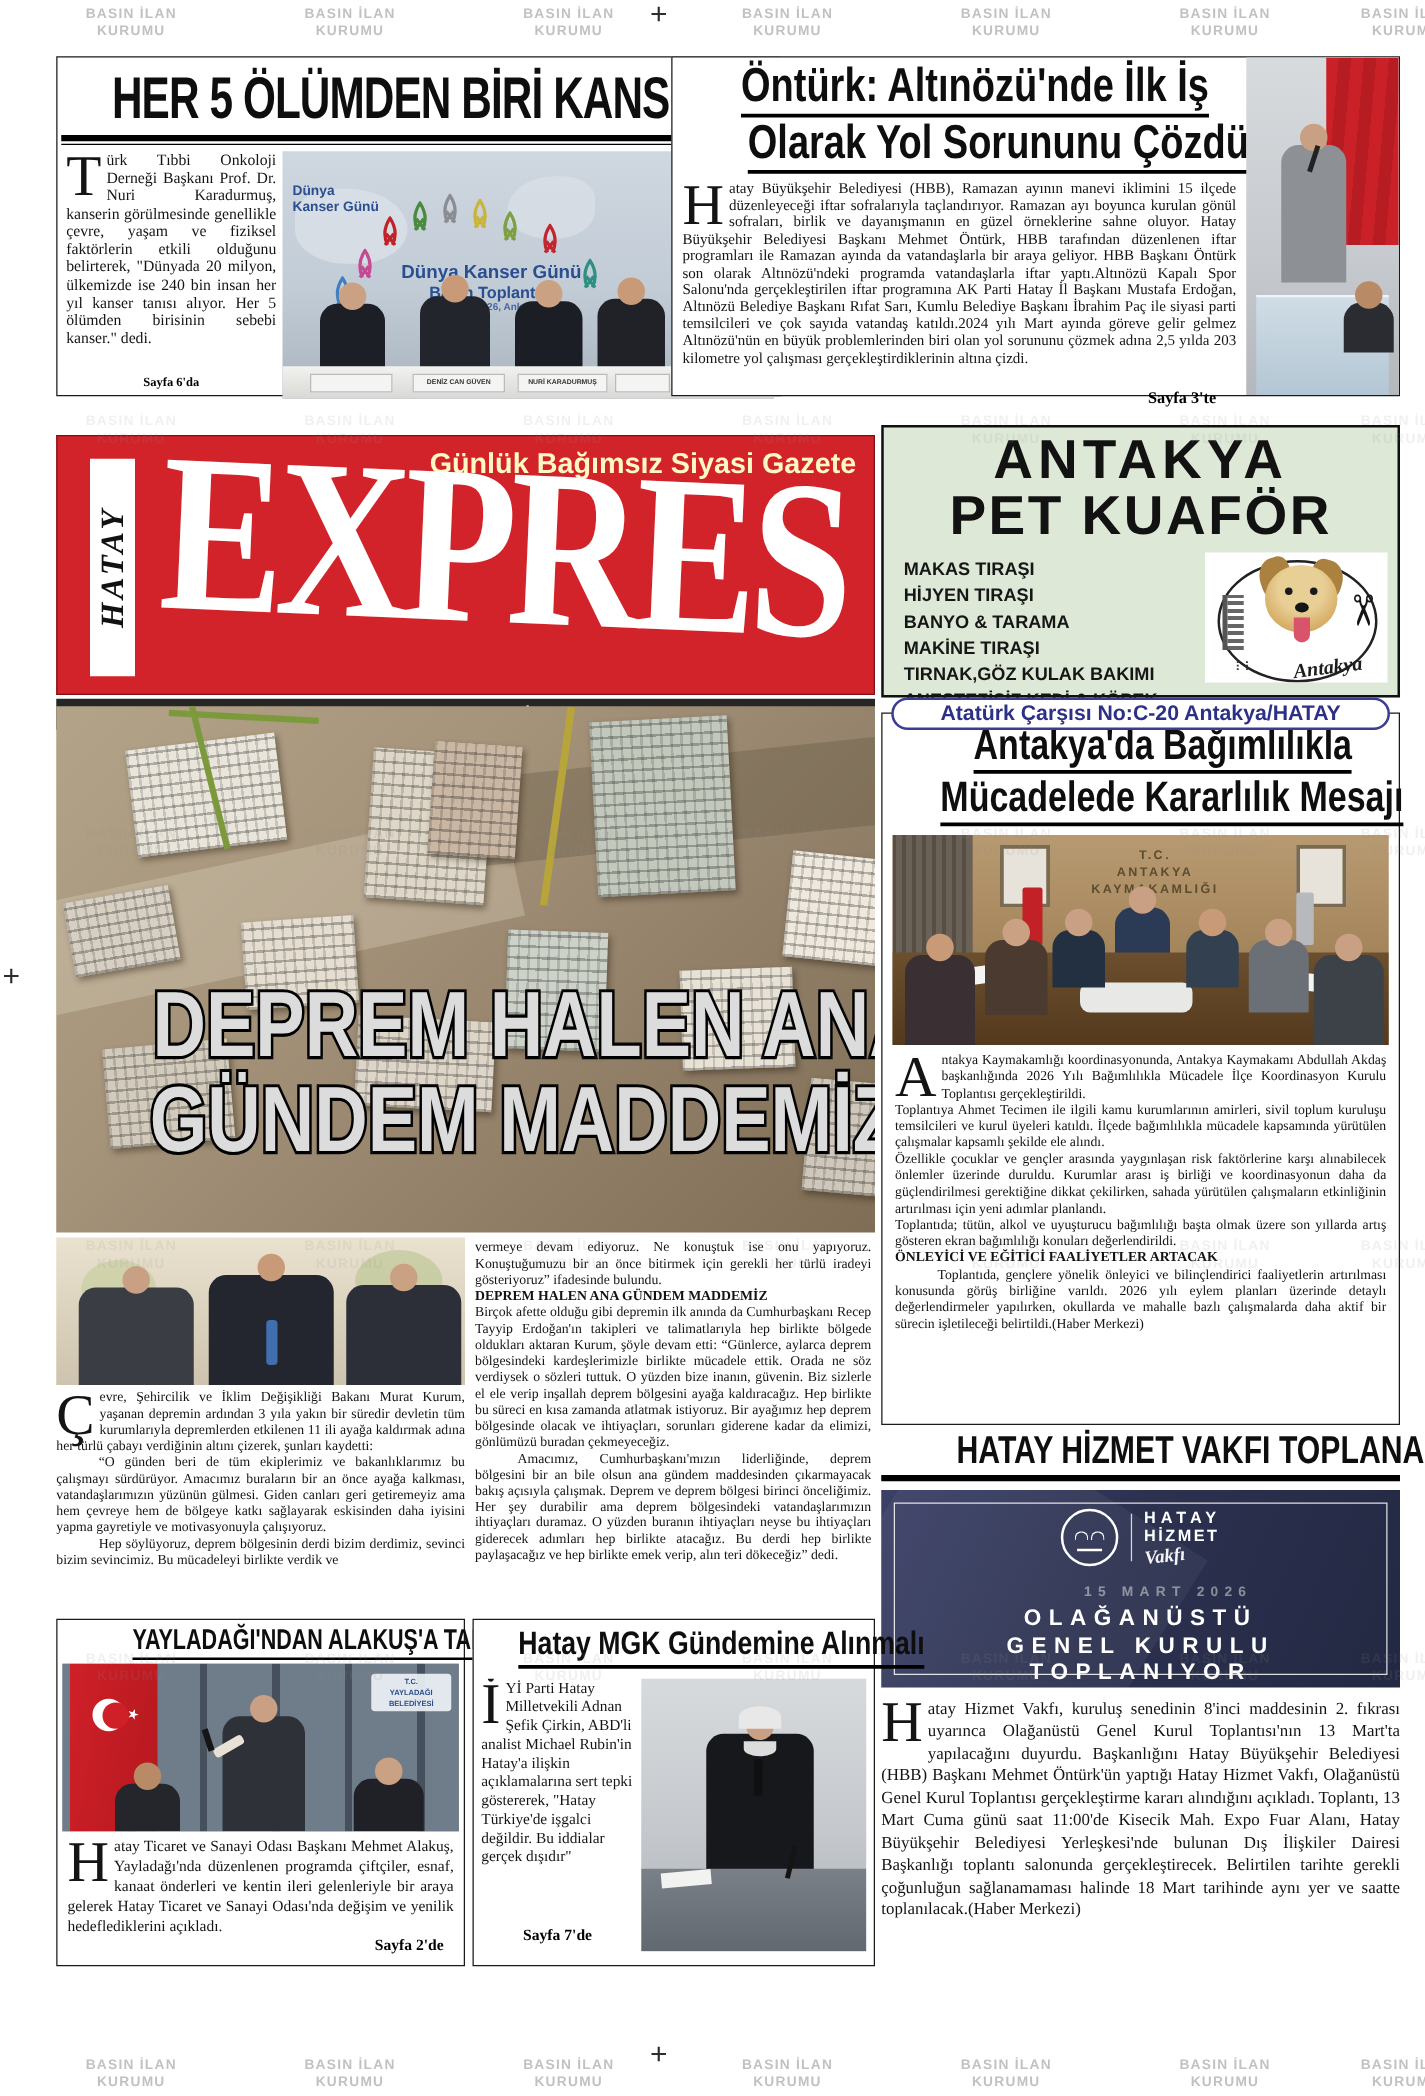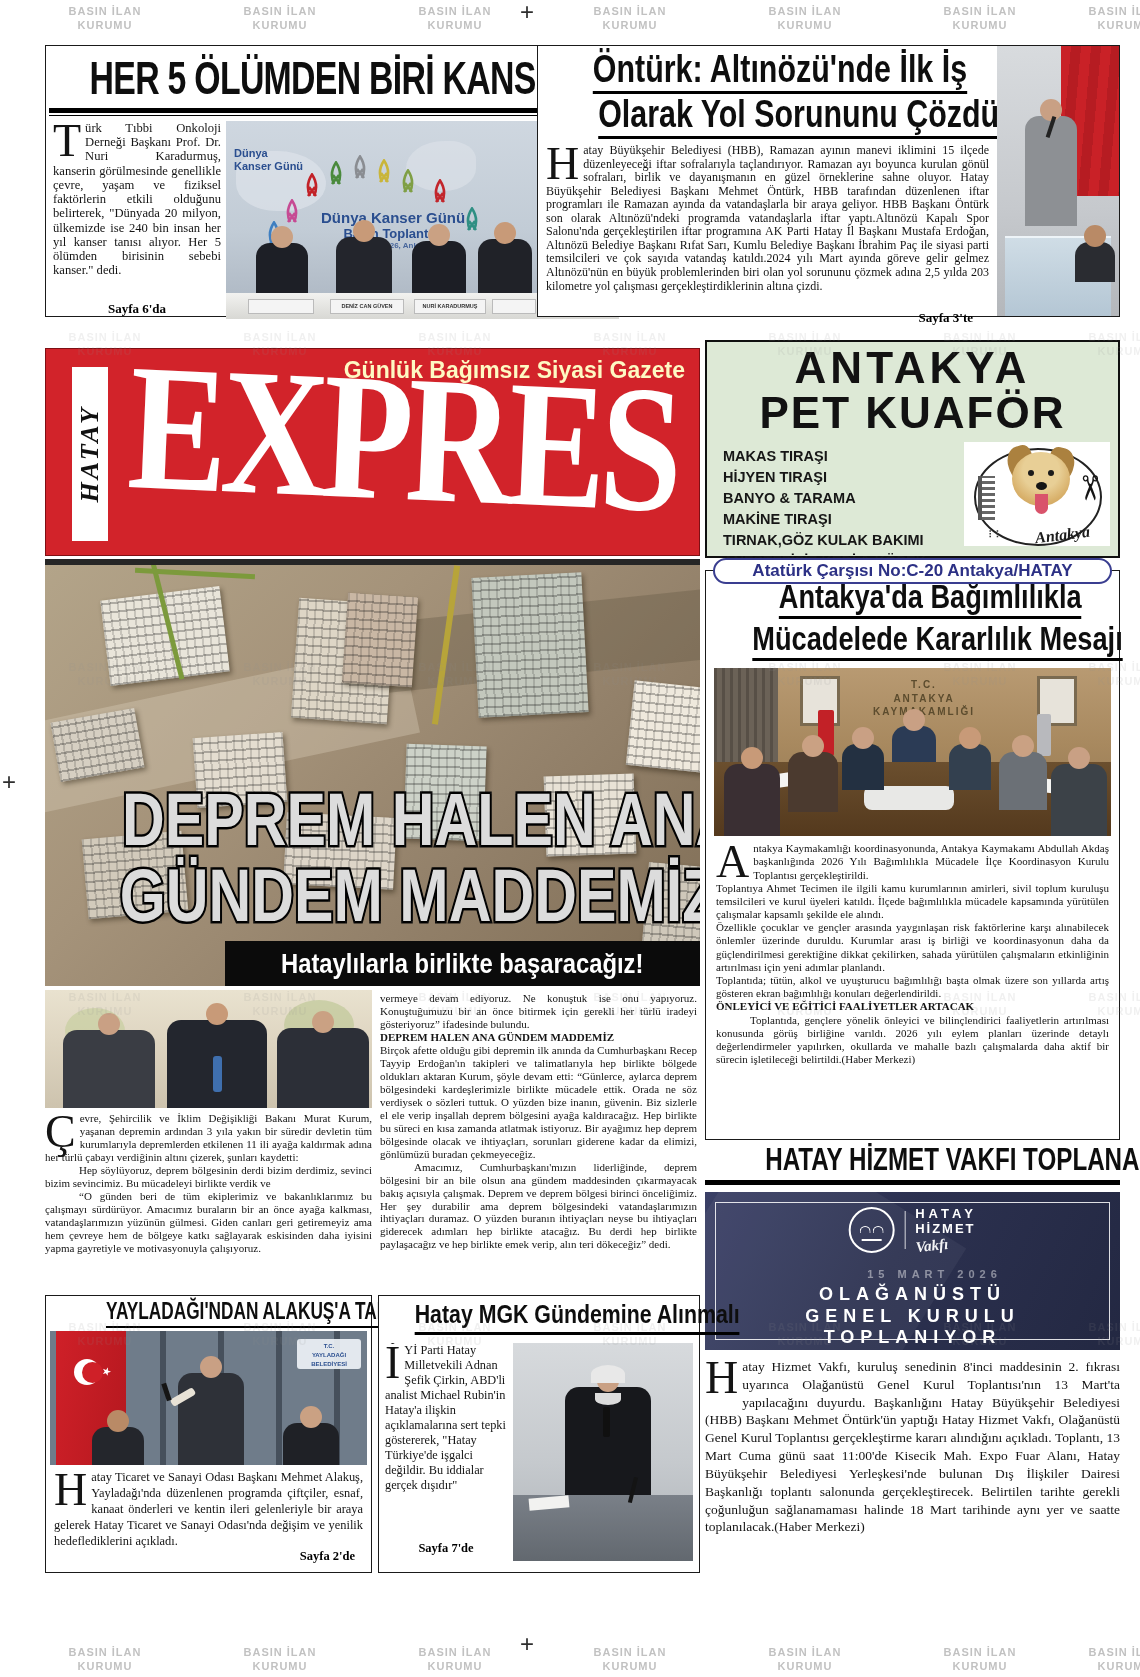--- a/index.html
+++ b/index.html
@@ -58,21 +58,21 @@
 
   <div class="box" style="left:45px;top:45px;width:580px;height:272px;">
     <div style="height:62px;display:flex;align-items:center;justify-content:center;overflow:hidden;">
       <span class="hl cx" style="font-size:47px;--sx:.72;letter-spacing:-1px;">HER 5 ÖLÜMDEN BİRİ KANSER</span>
     </div>
     <div style="height:5px;background:#000;margin:0 3px;"></div>
     <div style="height:1px;background:#000;margin:2px 3px 0 3px;"></div>
     <div style="display:flex;padding:5px 5px 0 7px;gap:5px;">
       <div style="width:168px;flex:none;">
         <div class="serif dc" style="font-size:12.6px;line-height:1.13;height:178px;overflow:hidden;">Türk Tıbbi Onkoloji Derneği Başkanı Prof. Dr. Nuri Karadurmuş, kanserin görülmesinde genellikle çevre, yaşam ve fiziksel faktörlerin etkili olduğunu belirterek, "Dünyada 20 milyon, ülkemizde ise 240 bin insan her yıl kanser tanısı alıyor. Her 5 ölümden birisinin sebebi kanser." dedi.</div>
-        <div class="pref" style="font-size:13px;text-align:center;margin-top:2px;">Sayfa 6'da</div>
+        <div class="pref" style="font-size:10px;text-align:center;margin-top:2px;">Sayfa 6'da</div>
       </div>
       <div style="flex:1;position:relative;height:198px;overflow:hidden;background:linear-gradient(180deg,#cfd7e0 0%,#c2ccd6 55%,#aab4c0 100%);">
 
         <div class="abs" style="left:10px;top:30px;width:90px;height:60px;background:#dde3ea;border-radius:40% 60% 50% 50%;opacity:.7;"></div>
         <div class="abs" style="left:180px;top:20px;width:70px;height:50px;background:#dde3ea;border-radius:60% 40% 50% 50%;opacity:.6;"></div>
 
         <div class="abs" style="left:8px;top:26px;font:700 11px 'Liberation Sans',sans-serif;color:#2a4e8f;line-height:1.2;">
           <div>Dünya</div>
           <div>Kanser Günü</div>
         </div>
@@ -214,37 +214,34 @@
     <div class="abs" style="left:398px;top:0px;width:6px;height:160px;background:#b7a43a;transform:rotate(8deg);"></div>
     <div class="abs" style="left:120px;top:-4px;width:5px;height:120px;background:#7c9a3c;transform:rotate(-14deg);"></div>
     <div class="abs" style="left:90px;top:6px;width:120px;height:5px;background:#7c9a3c;transform:rotate(3deg);"></div>
 
     <div class="abs" style="left:0;right:0;top:212px;text-align:center;">
       <span class="hl cx bigout" style="font-size:74px;--sx:.8;font-weight:800;letter-spacing:0px;">DEPREM HALEN ANA</span>
     </div>
     <div class="abs" style="left:0;right:0;top:288px;text-align:center;">
       <span class="hl cx bigout" style="font-size:74px;--sx:.8;font-weight:800;">GÜNDEM MADDEMİZ</span>
     </div>
-    <div class="abs" style="left:180px;bottom:0;width:475px;height:45px;background:#0b0b0b;display:flex;align-items:center;justify-content:center;">
-      <span class="hl cx" style="font-size:28px;--sx:.85;color:#fff;">Hataylılarla birlikte başaracağız!</span>
-    </div>
   </div>
 
   <div class="abs" style="left:45px;top:990px;width:327px;height:118px;overflow:hidden;background:linear-gradient(180deg,#e9e2cf 0%,#dfd6c2 40%,#cdc3ae 100%);">
     <div class="abs" style="left:20px;top:18px;width:60px;height:46px;background:#c8cf9f;border-radius:50%;opacity:.7;"></div>
     <div class="abs" style="right:18px;top:10px;width:70px;height:50px;background:#b9c490;border-radius:50%;opacity:.6;"></div>
     <div class="person" style="--suit:#3a3d44;--skin:#c9a084;left:18px;top:40px;width:92px;height:80px;"></div>
     <div class="person" style="--suit:#23262e;--skin:#c89a78;left:122px;top:30px;width:100px;height:90px;"></div>
     <div class="abs" style="left:168px;top:66px;width:9px;height:36px;background:#3f6fae;border-radius:3px;"></div>
     <div class="person" style="--suit:#2c2f37;--skin:#caa183;left:232px;top:38px;width:92px;height:82px;"></div>
   </div>
   <div class="serif abs" style="left:45px;top:1112px;width:327px;height:180px;font-size:11px;line-height:1.18;overflow:hidden;">
     <p class="dc">Çevre, Şehircilik ve İklim Değişikliği Bakanı Murat Kurum, yaşanan depremin ardından 3 yıla yakın bir süredir devletin tüm kurumlarıyla depremlerden etkilenen 11 ili ayağa kaldırmak adına her türlü çabayı verdiğinin altını çizerek, şunları kaydetti:</p>
+    <p class="ind">“O günden beri de tüm ekiplerimiz ve bakanlıklarımız bu çalışmayı sürdürüyor. Amacımız buraların bir an önce ayağa kalkması, vatandaşlarımızın yüzünün gülmesi. Giden canları geri getiremeyiz ama hem çevreye hem de bölgeye katkı sağlayarak eskisinden daha iyisini yapma gayretiyle ve motivasyonuyla çalışıyoruz.</p>
     <p class="ind">Hep söylüyoruz, deprem bölgesinin derdi bizim derdimiz, sevinci bizim sevincimiz. Bu mücadeleyi birlikte verdik ve</p>
-    <p class="ind">“O günden beri de tüm ekiplerimiz ve bakanlıklarımız bu çalışmayı sürdürüyor. Amacımız buraların bir an önce ayağa kalkması, vatandaşlarımızın yüzünün gülmesi. Giden canları geri getiremeyiz ama hem çevreye hem de bölgeye katkı sağlayarak eskisinden daha iyisini yapma gayretiyle ve motivasyonuyla çalışıyoruz.</p>
   </div>
   <div class="serif abs" style="left:380px;top:992px;width:317px;height:300px;font-size:11px;line-height:1.18;overflow:hidden;">
     <p>vermeye devam ediyoruz. Ne konuştuk ise onu yapıyoruz. Konuştuğumuzu bir an önce bitirmek için gerekli her türlü iradeyi gösteriyoruz” ifadesinde bulundu.</p>
     <p class="bsub">DEPREM HALEN ANA GÜNDEM MADDEMİZ</p>
     <p>Birçok afette olduğu gibi depremin ilk anında da Cumhurbaşkanı Recep Tayyip Erdoğan'ın takipleri ve talimatlarıyla hep birlikte bölgede oldukları aktaran Kurum, şöyle devam etti: “Günlerce, aylarca deprem bölgesindeki kardeşlerimizle birlikte mücadele ettik. Orada ne söz verdiysek o sözleri tuttuk. O yüzden bize inanın, güvenin. Biz sizlerle el ele verip inşallah deprem bölgesini ayağa kaldıracağız. Hep birlikte bu süreci en kısa zamanda atlatmak istiyoruz. Bir ayağımız hep deprem bölgesinde olacak ve ihtiyaçları, sorunları giderene kadar da elimizi, gönlümüzü buradan çekmeyeceğiz.</p>
     <p class="ind">Amacımız, Cumhurbaşkanı'mızın liderliğinde, deprem bölgesini bir an bile olsun ana gündem maddesinden çıkarmayacak bakış açısıyla çalışmak. Deprem ve deprem bölgesi birinci önceliğimiz. Her şey durabilir ama deprem bölgesindeki vatandaşlarımızın ihtiyaçları duramaz. O yüzden buranın ihtiyaçları neyse bu ihtiyaçları giderecek adımları hep birlikte atacağız. Bu derdi hep birlikte paylaşacağız ve hep birlikte emek verip, alın teri dökeceğiz” dedi.</p>
   </div>
 
   <div class="box" style="left:705px;top:570px;width:415px;height:570px;">
     <div style="text-align:right;line-height:1.12;margin-top:6px;">

